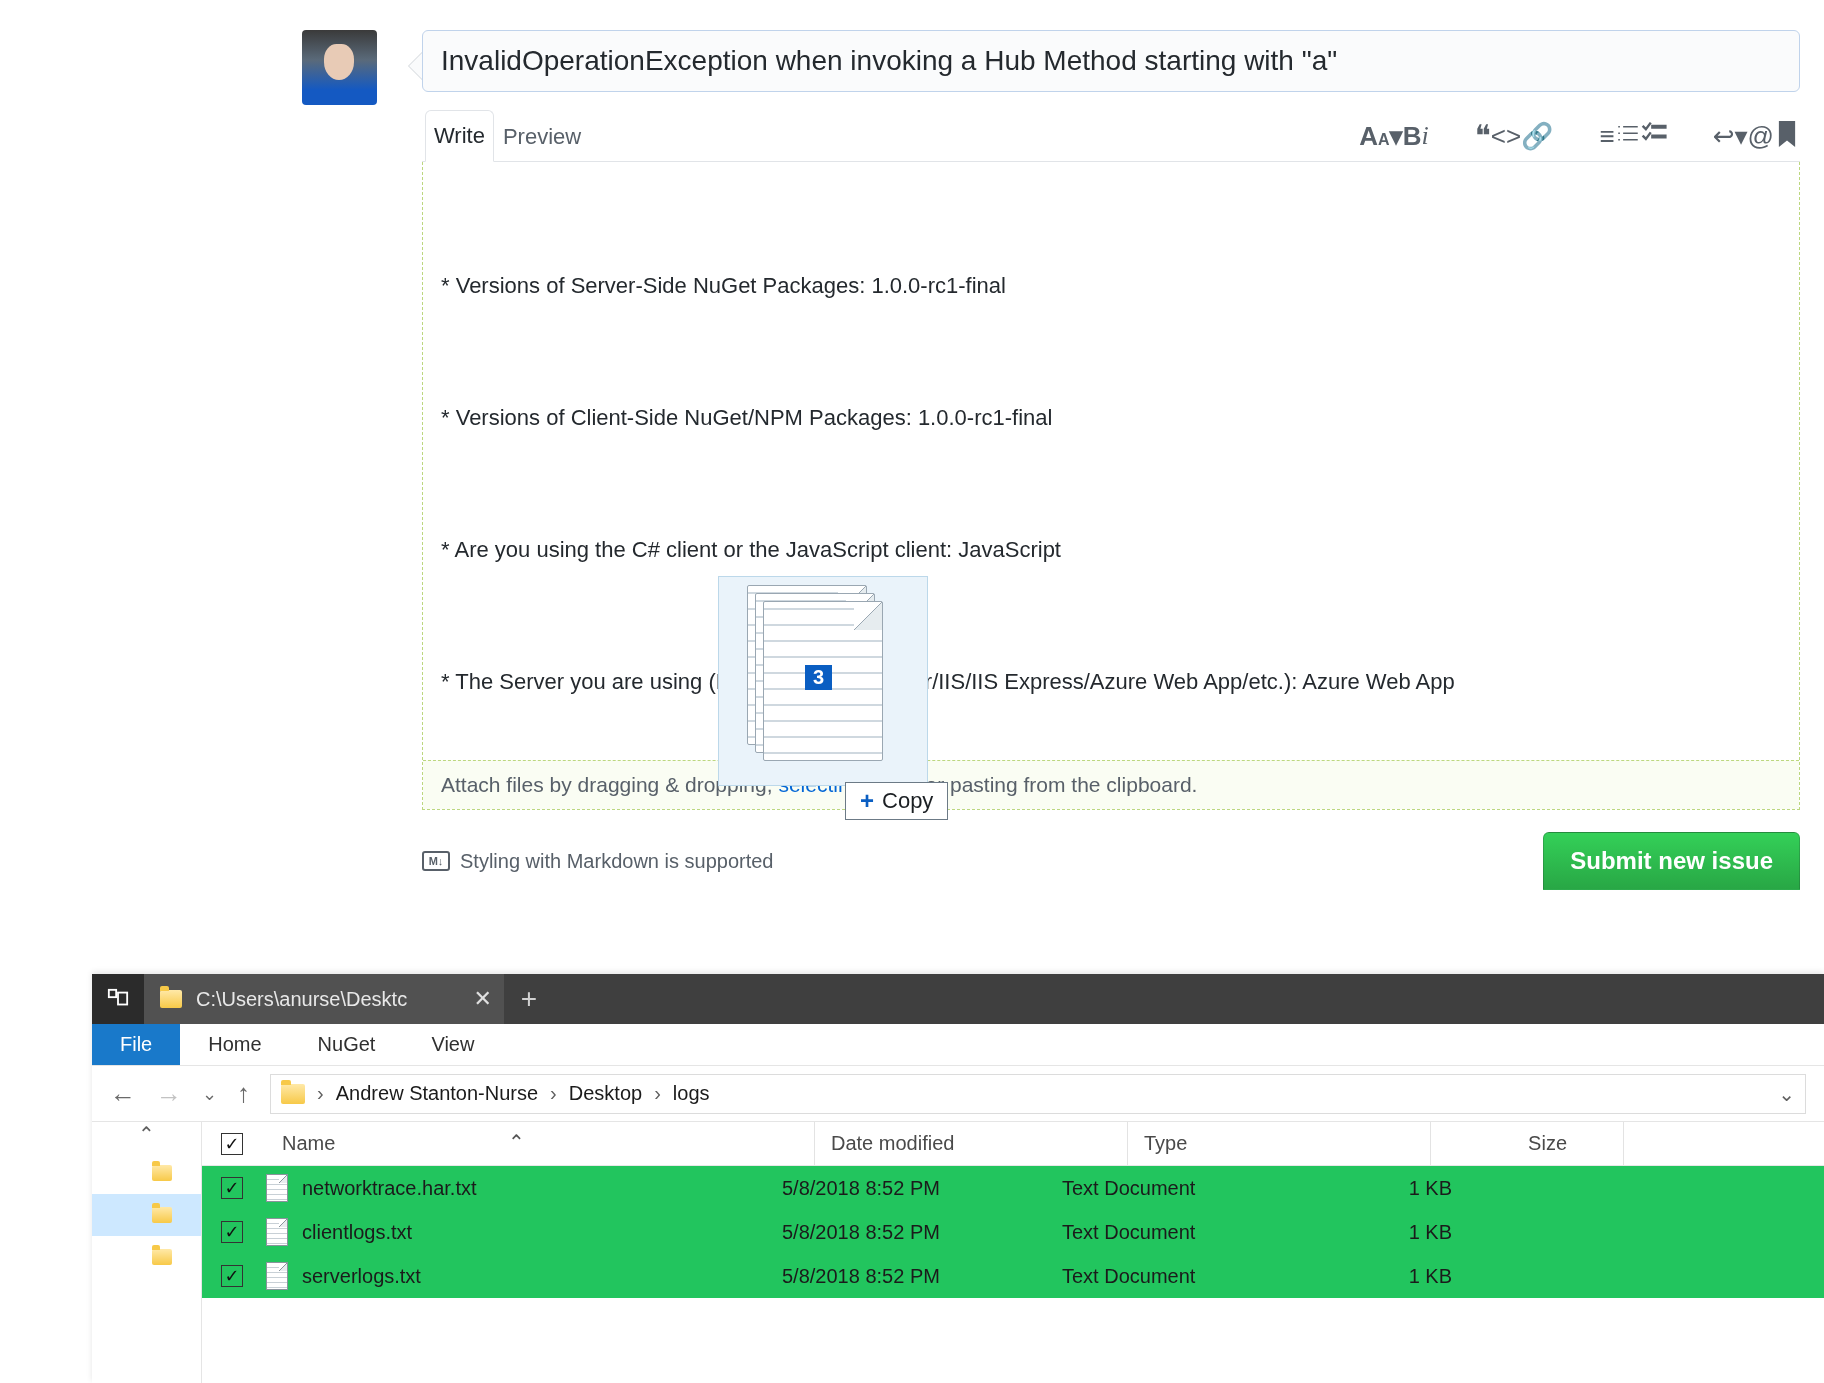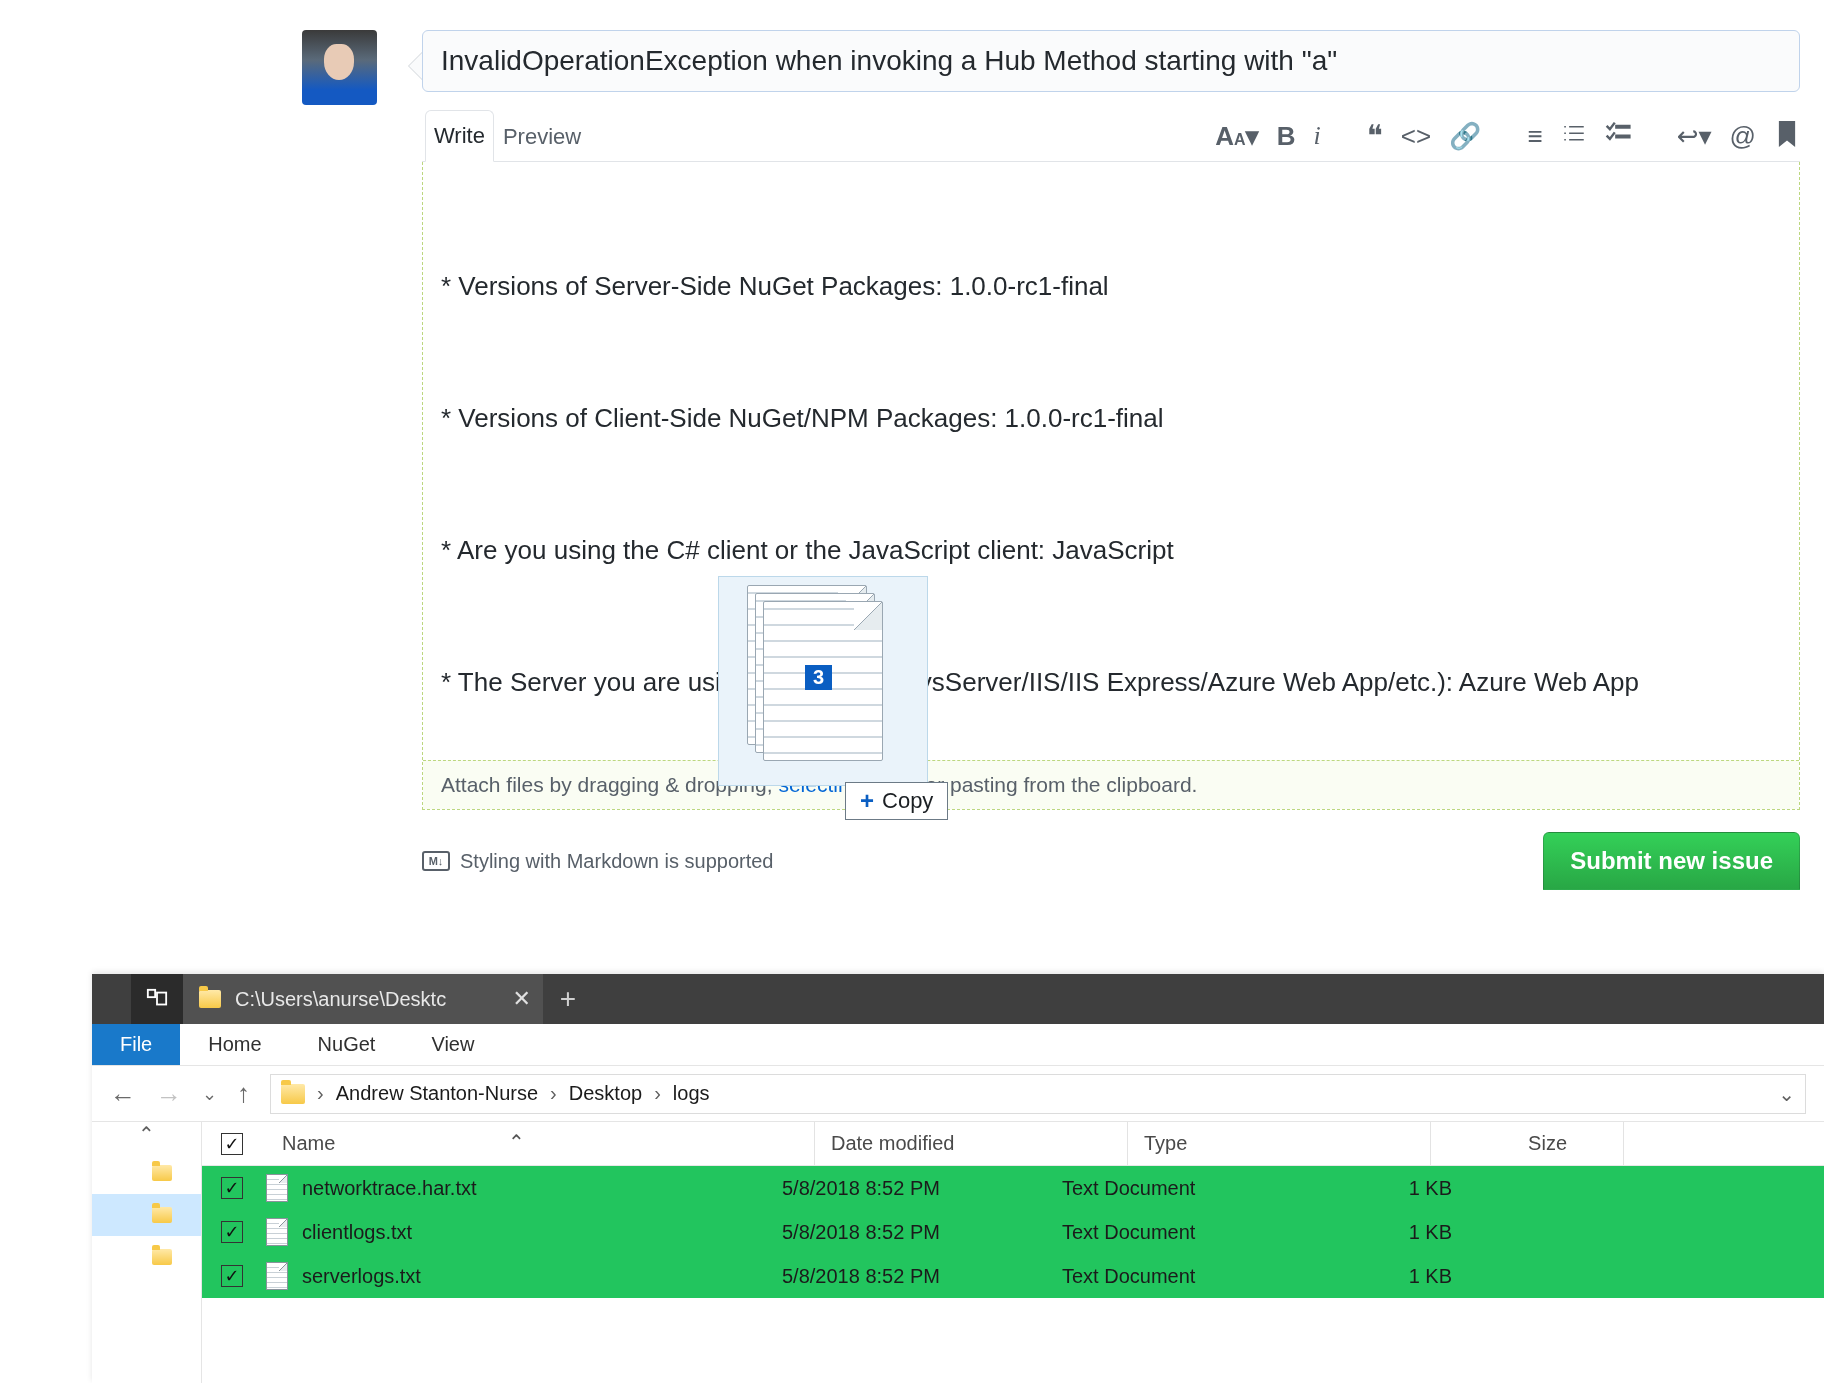--- a/index.html
+++ b/index.html
@@ -99,34 +99,34 @@
   }
   .toolbar {
     position: absolute;
     right: 0;
     bottom: 10px;
     display: flex;
     gap: 46px;
     align-items: center;
     color: #586069;
   }
-  .tool-group { display: flex; gap: 18px; align-items: center; }
+  .tool-group { display: flex; gap: 0; align-items: center; }
   .tool { font-size: 26px; line-height: 1; cursor: pointer; }
   .tool svg { width: 26px; height: 26px; fill: #586069; }
 
   .editor-wrap {
     border: 1px dashed #bcd77f;
     border-top: none;
     background: #fff;
   }
   .editor {
     width: 100%;
     height: 598px;
     padding: 14px 18px;
-    font-size: 26px;
+    font-size: 22px;
     line-height: 44px;
     color: #24292e;
     border: none;
     resize: none;
     outline: none;
     overflow-y: scroll;
     font-family: inherit;
     white-space: pre-wrap;
     position: relative;
   }
@@ -242,21 +242,20 @@
     height: 50px;
     background: #3f3f3f;
     display:flex;
     align-items:center;
     color:#e8e8e8;
   }
   .ex-tabarea{
     display:flex;
     align-items:center;
     height:100%;
-    padding-left:39px;
   }
   .ex-pretab{
     width:52px; height:100%;
     background:#2b2b2b;
     display:flex; align-items:center; justify-content:center;
   }
   .ex-pretab svg{ width:22px; height:22px; stroke:#fff; fill:none; stroke-width:2;}
   .ex-tab{
     height:100%;
     background:#515151;

